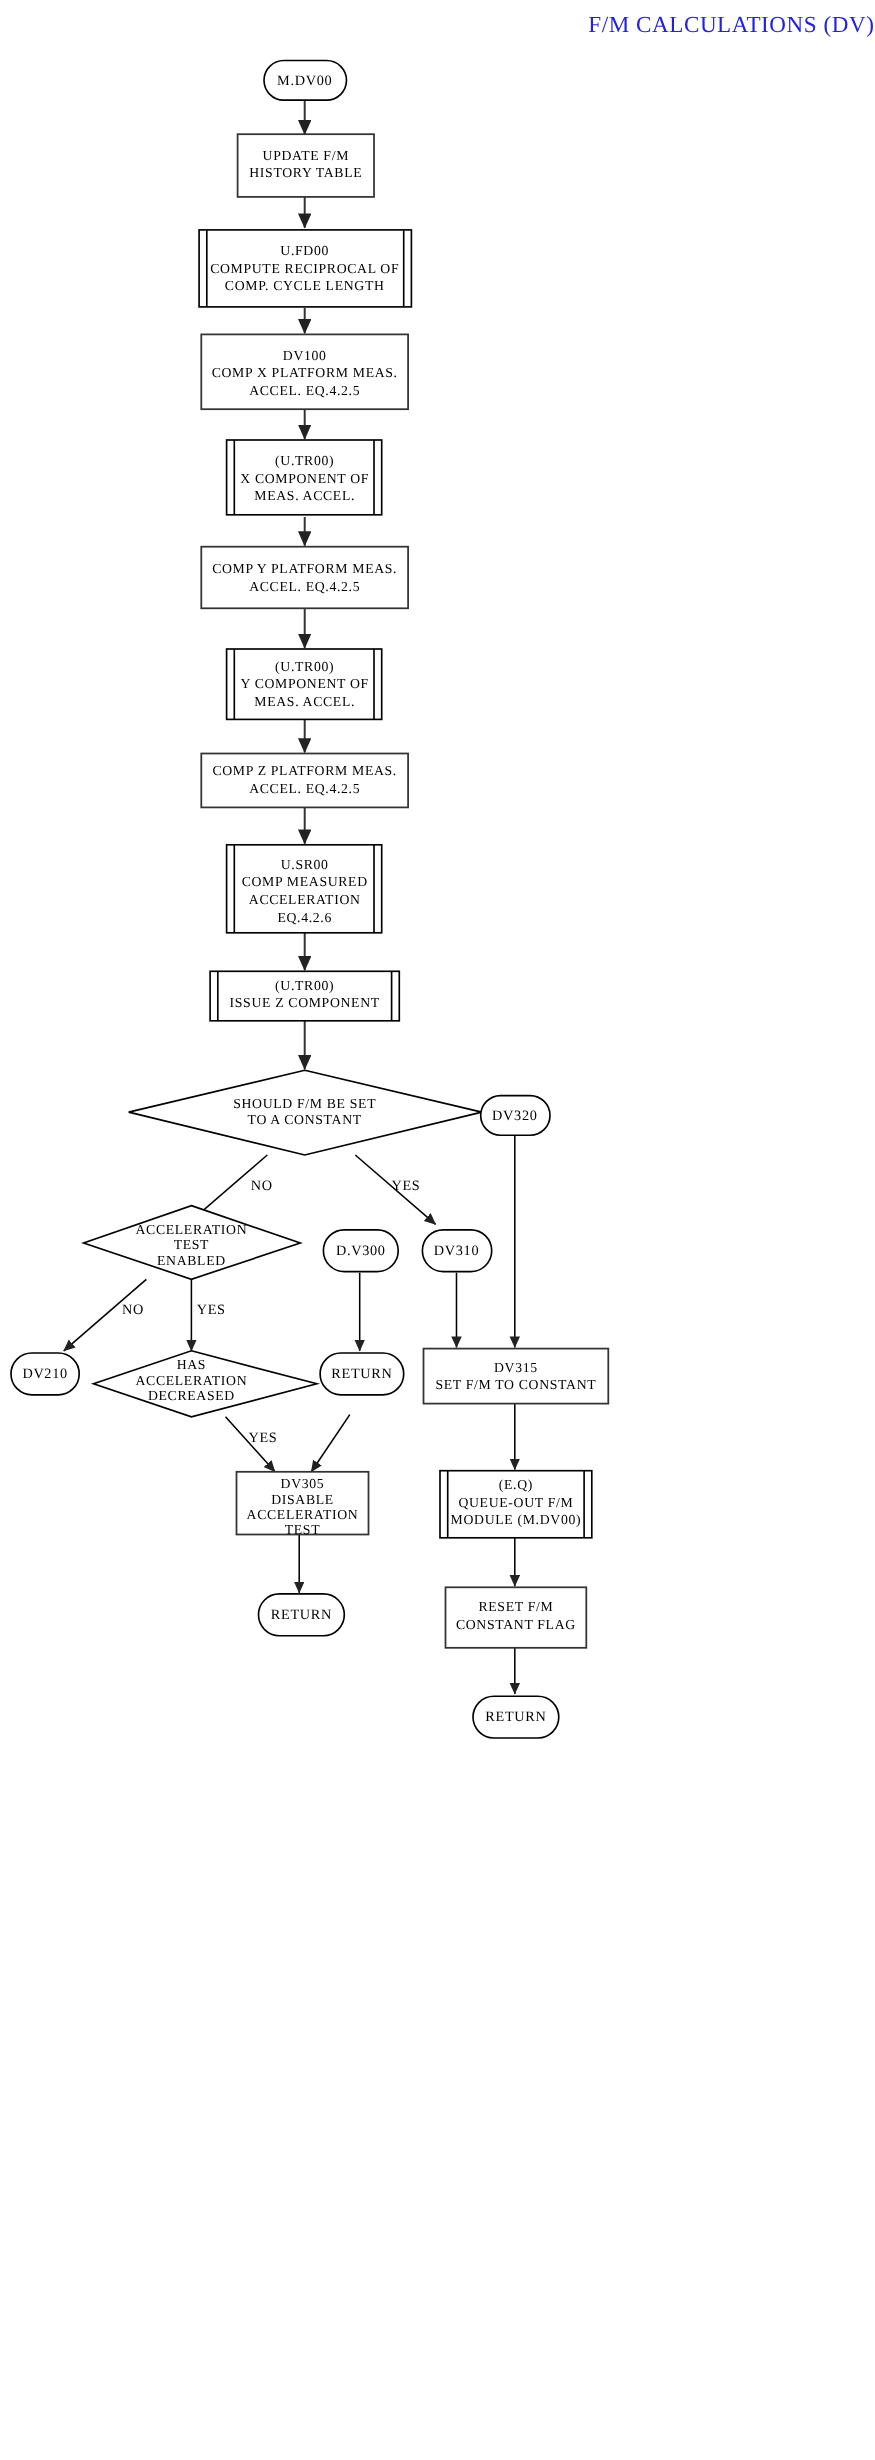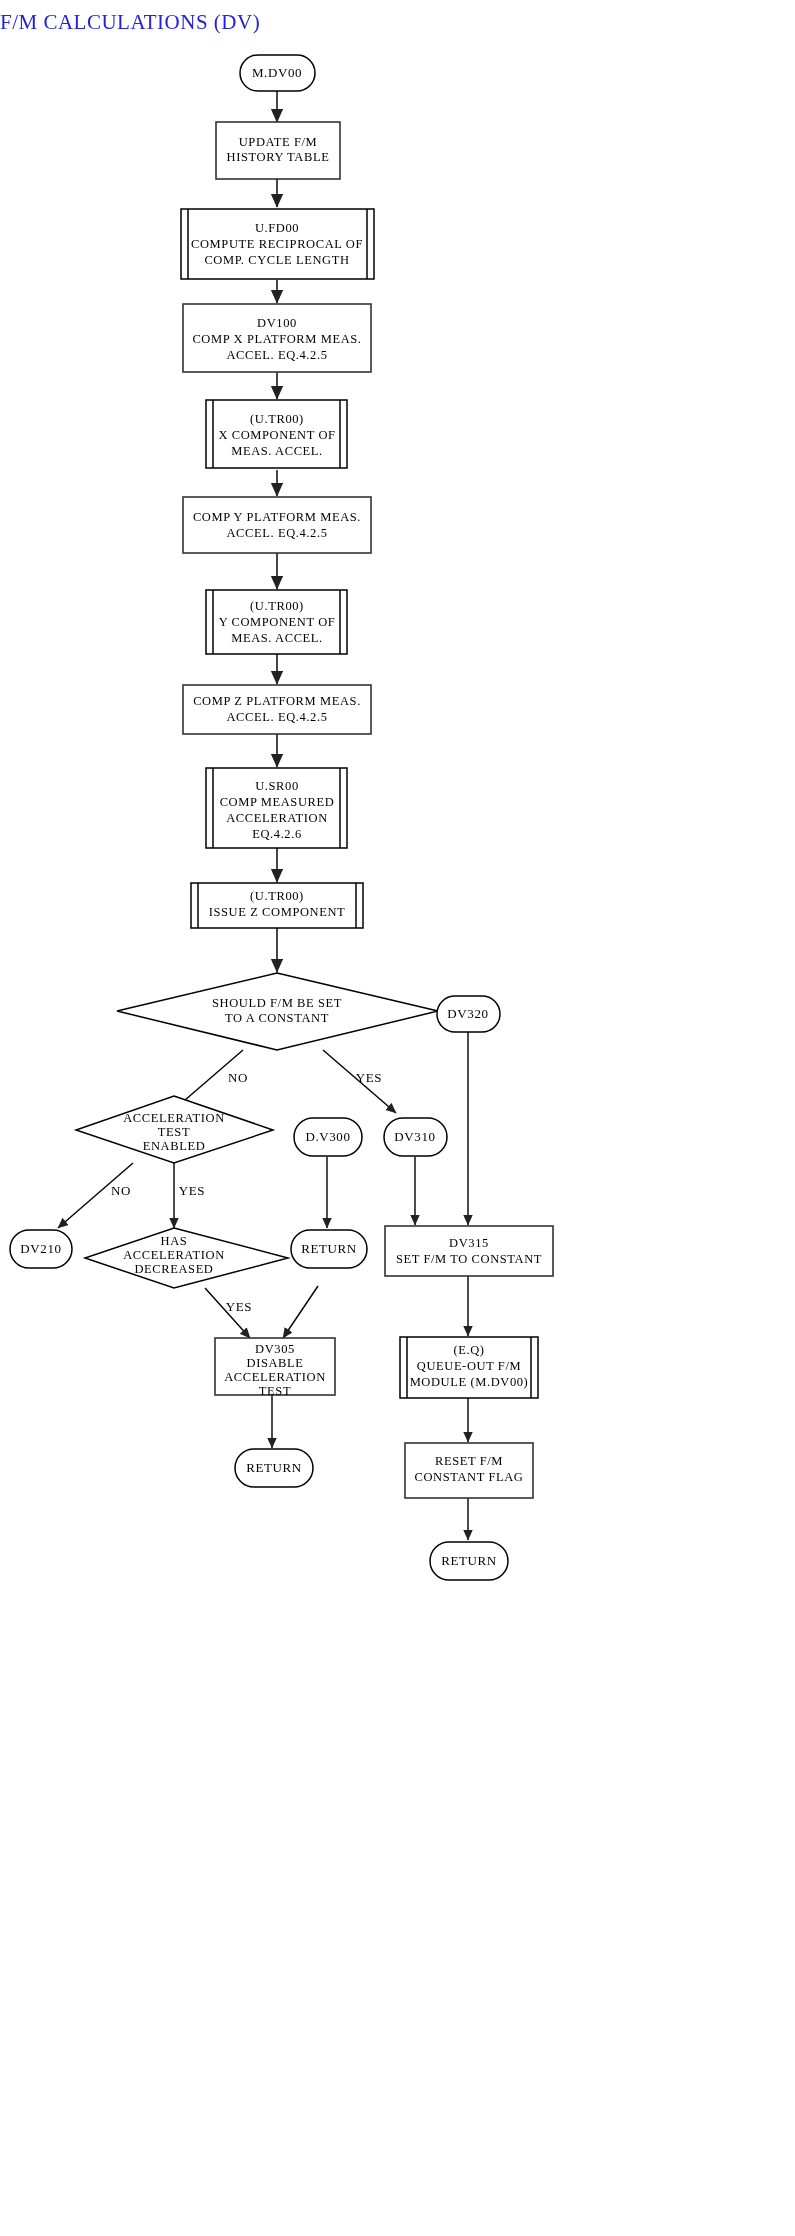--- a/index.html
+++ b/index.html
@@ -1,18 +1,18 @@
 <!DOCTYPE html>
 <html><head>
 <meta charset="utf-8">
 <style>
   html,body{margin:0;padding:0;background:#ffffff;}
   body{width:795px;height:2236px;position:relative;font-family:"Liberation Serif",serif;}
   #chart-title{
-    position:absolute;left:0;top:10px;width:795px;text-align:left;
+    position:absolute;left:0;top:10px;width:795px;text-align:right;
     color:#2222dd;font-size:21px;font-family:"Liberation Serif",serif;
     letter-spacing:.5px;font-weight:400;
   }
   svg#flow{position:absolute;left:0;top:0;width:795px;height:2236px;}
   svg#flow text{font-family:"Liberation Serif",serif;fill:#000;
     text-anchor:middle;dominant-baseline:middle;letter-spacing:.6px;}
   .n-box{fill:#ffffff;stroke:#333333;stroke-width:1.6;}
   .n-sub-outer{fill:#ffffff;stroke:#000000;stroke-width:1.5;}
   .n-sub-bar{stroke:#000000;stroke-width:1.5;}
   .n-term{fill:#ffffff;stroke:#000000;stroke-width:1.5;}

